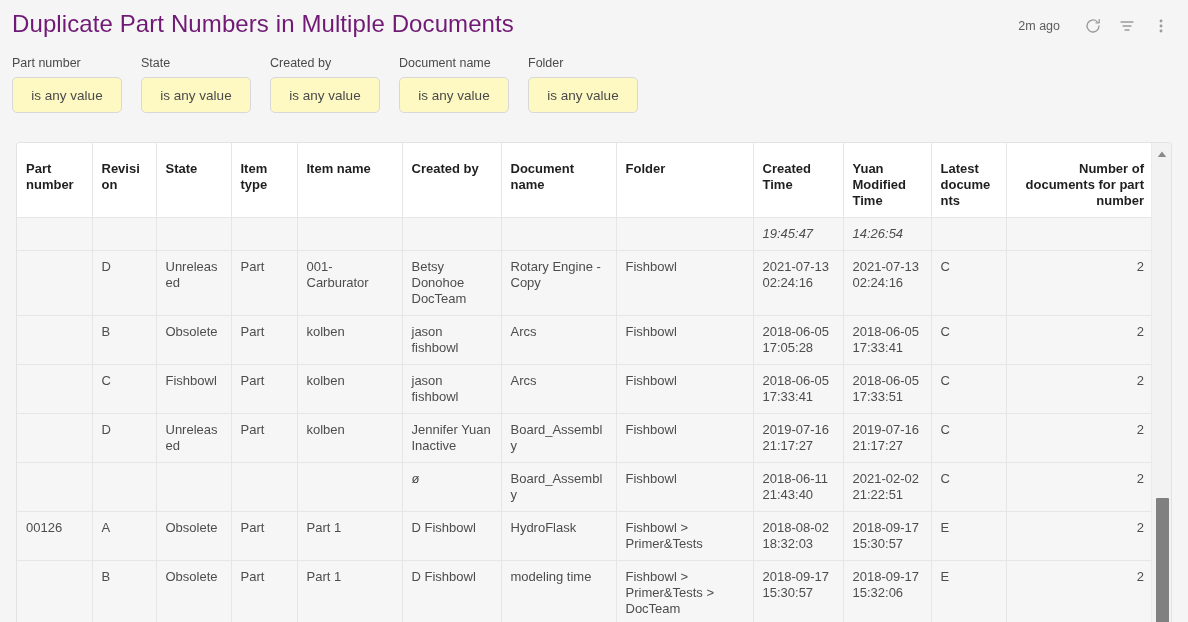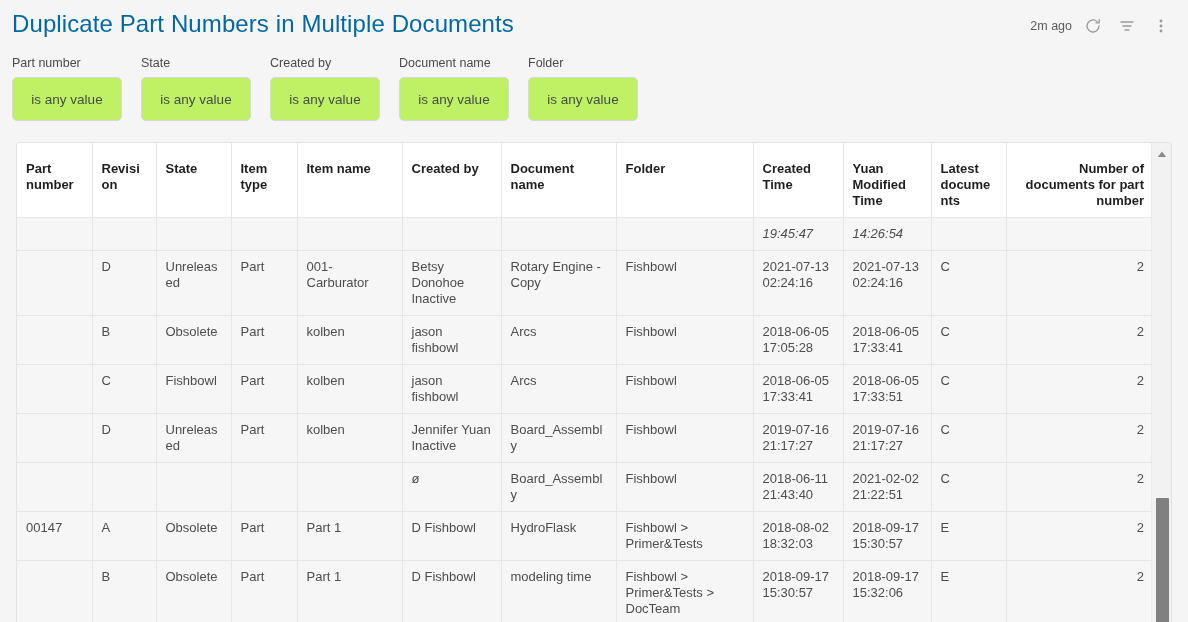--- a/index.html
+++ b/index.html
@@ -21,36 +21,36 @@
   
   .topbar {
     position: absolute;
     left: 0; top: 0; right: 0; height: 52px;
   }
   .page-title {
     position: absolute;
     left: 12px; top: 10px;
     font-size: 24px;
     font-weight: 400;
-    color: #0369a1;
+    color: #701a75;
     letter-spacing: 0.1px;
     white-space: nowrap;
   }
   .top-actions {
     position: absolute;
     right: 10px; top: 11px;
     display: flex;
     align-items: center;
     gap: 0px;
     height: 30px;
   }
   .updated-label {
     font-size: 12.5px;
     color: #5c5c5c;
-    margin-right: 4px;
+    margin-right: 16px;
     white-space: nowrap;
   }
   .icon-btn {
     width: 34px; height: 30px;
     display: flex; align-items: center; justify-content: center;
     cursor: pointer;
     background: transparent;
     border: none;
   }
   .icon-btn svg { display: block; }
@@ -68,25 +68,25 @@
     display: flex;
     flex-direction: column;
   }
   .filter-label {
     font-size: 12.5px;
     color: #4a4a4a;
     margin-bottom: 7px;
     line-height: 14px;
   }
   .filter-chip {
-    height: 44px;
+    height: 36px;
     min-width: 110px;
     border: 1px solid #d8d8d8;
     border-radius: 5px;
-    background: #bef264;
+    background: #fef9c3;
     display: flex;
     align-items: center;
     justify-content: center;
     padding: 0 16px;
     font-size: 13.5px;
     color: #4a4a4a;
     cursor: pointer;
     white-space: nowrap;
   }
 
@@ -293,21 +293,21 @@
             <td>14:26:54</td>
             <td></td>
             <td class="num"></td>
           </tr>
         <tr style="height: 38px;">
               <td></td>
               <td>D</td>
               <td>Unreleased</td>
               <td>Part</td>
               <td>001-Carburator</td>
-              <td>Betsy Donohoe Inactive</td>
+              <td>Betsy Donohoe DocTeam</td>
               <td>Rotary Engine - Copy</td>
               <td>Fishbowl</td>
               <td>2021-07-13<br>02:24:16</td>
               <td>2021-07-13<br>02:24:16</td>
               <td>C</td>
               <td class="num">2</td>
             </tr>
             <tr style="height: 43px;">
               <td></td>
               <td>B</td>
@@ -358,21 +358,21 @@
               <td></td>
               <td>ø</td>
               <td>Board_Assembly</td>
               <td>Fishbowl</td>
               <td>2018-06-11<br>21:43:40</td>
               <td>2021-02-02<br>21:22:51</td>
               <td>C</td>
               <td class="num">2</td>
             </tr>
             <tr style="height: 43px;">
-              <td>00147</td>
+              <td>00126</td>
               <td>A</td>
               <td>Obsolete</td>
               <td>Part</td>
               <td>Part 1</td>
               <td>D Fishbowl</td>
               <td>HydroFlask</td>
               <td>Fishbowl &gt; Primer&amp;Tests</td>
               <td>2018-08-02<br>18:32:03</td>
               <td>2018-09-17<br>15:30:57</td>
               <td>E</td>

